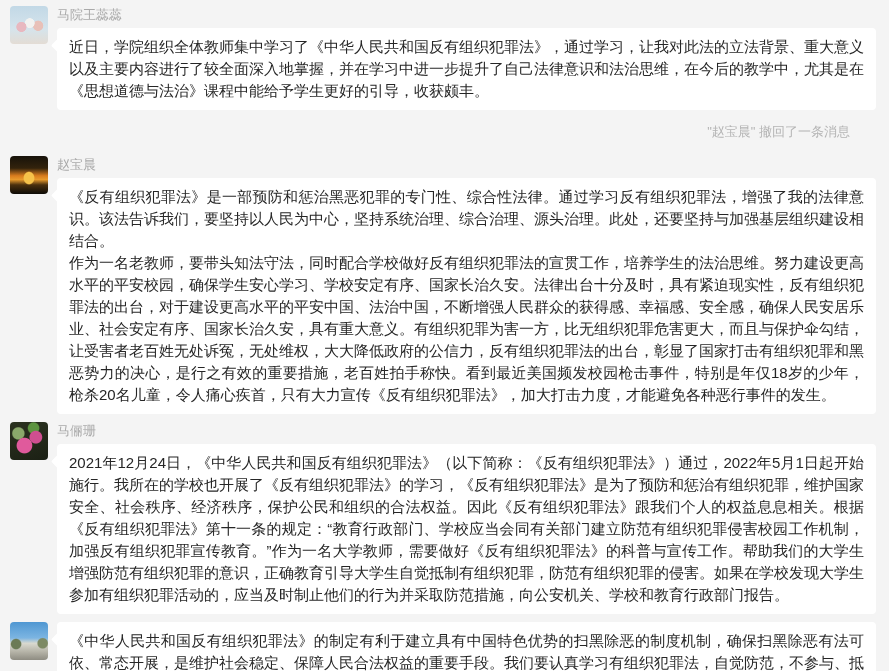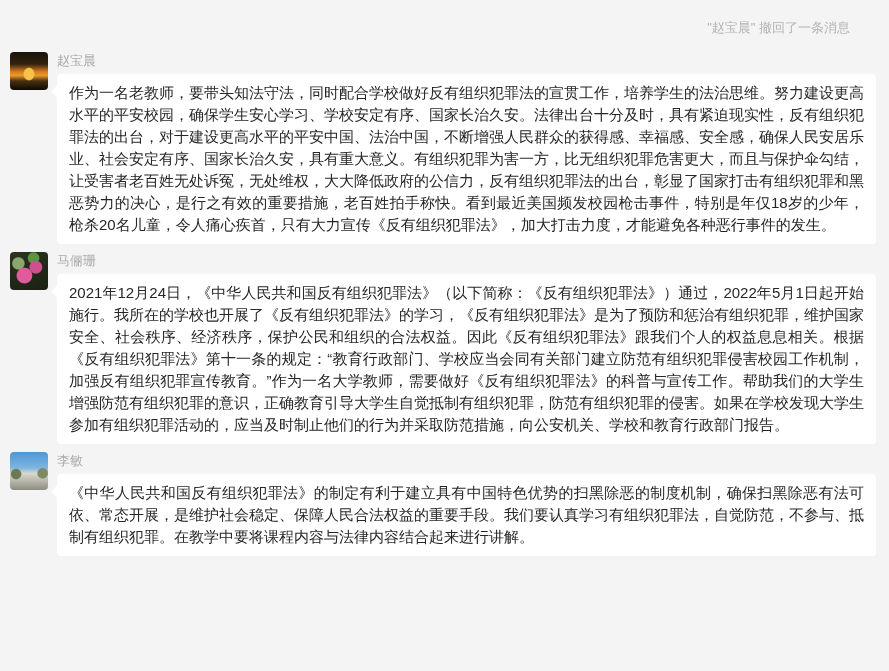--- a/index.html
+++ b/index.html
@@ -87,40 +87,47 @@
     font-size: 13px;
     line-height: 17px;
     color: #b4b4b4;
   }
 </style>
 </head>
 <body>
 
 <div class="chat-window">
 
+  <div class="msg-row">
+    <div class="avatar avatar-1"></div>
+    <div class="sender-name">马院王蕊蕊</div>
+    <div class="bubble">
+      <p>近日，学院组织全体教师集中学习了《中华人民共和国反有组织犯罪法》，通过学习，让我对此法的立法背景、重大意义以及主要内容进行了较全面深入地掌握，并在学习中进一步提升了自己法律意识和法治思维，在今后的教学中，尤其是在《思想道德与法治》课程中能给予学生更好的引导，收获颇丰。</p>
+    </div>
+  </div>
 
   <div class="system-notice">"赵宝晨" 撤回了一条消息</div>
 
   <div class="msg-row" style="margin-top:16px">
     <div class="avatar avatar-2"></div>
     <div class="sender-name">赵宝晨</div>
     <div class="bubble">
+      <p>《反有组织犯罪法》是一部预防和惩治黑恶犯罪的专门性、综合性法律。通过学习反有组织犯罪法，增强了我的法律意识。该法告诉我们，要坚持以人民为中心，坚持系统治理、综合治理、源头治理。此处，还要坚持与加强基层组织建设相结合。</p>
       <p>作为一名老教师，要带头知法守法，同时配合学校做好反有组织犯罪法的宣贯工作，培养学生的法治思维。努力建设更高水平的平安校园，确保学生安心学习、学校安定有序、国家长治久安。法律出台十分及时，具有紧迫现实性，反有组织犯罪法的出台，对于建设更高水平的平安中国、法治中国，不断增强人民群众的获得感、幸福感、安全感，确保人民安居乐业、社会安定有序、国家长治久安，具有重大意义。有组织犯罪为害一方，比无组织犯罪危害更大，而且与保护伞勾结，让受害者老百姓无处诉冤，无处维权，大大降低政府的公信力，反有组织犯罪法的出台，彰显了国家打击有组织犯罪和黑恶势力的决心，是行之有效的重要措施，老百姓拍手称快。看到最近美国频发校园枪击事件，特别是年仅18岁的少年，枪杀20名儿童，令人痛心疾首，只有大力宣传《反有组织犯罪法》，加大打击力度，才能避免各种恶行事件的发生。</p>
     </div>
   </div>
 
   <div class="msg-row">
     <div class="avatar avatar-3"></div>
     <div class="sender-name">马俪珊</div>
     <div class="bubble">
       <p>2021年12月24日，《中华人民共和国反有组织犯罪法》（以下简称：《反有组织犯罪法》）通过，2022年5月1日起开始施行。我所在的学校也开展了《反有组织犯罪法》的学习，《反有组织犯罪法》是为了预防和惩治有组织犯罪，维护国家安全、社会秩序、经济秩序，保护公民和组织的合法权益。因此《反有组织犯罪法》跟我们个人的权益息息相关。根据《反有组织犯罪法》第十一条的规定：“教育行政部门、学校应当会同有关部门建立防范有组织犯罪侵害校园工作机制，加强反有组织犯罪宣传教育。”作为一名大学教师，需要做好《反有组织犯罪法》的科普与宣传工作。帮助我们的大学生增强防范有组织犯罪的意识，正确教育引导大学生自觉抵制有组织犯罪，防范有组织犯罪的侵害。如果在学校发现大学生参加有组织犯罪活动的，应当及时制止他们的行为并采取防范措施，向公安机关、学校和教育行政部门报告。</p>
     </div>
   </div>
 
   <div class="msg-row">
     <div class="avatar avatar-4"></div>
-    <div class="sender-name">李敏</div>
     <div class="bubble">
       <p>《中华人民共和国反有组织犯罪法》的制定有利于建立具有中国特色优势的扫黑除恶的制度机制，确保扫黑除恶有法可依、常态开展，是维护社会稳定、保障人民合法权益的重要手段。我们要认真学习有组织犯罪法，自觉防范，不参与、抵制有组织犯罪。在教学中要将课程内容与法律内容结合起来进行讲解。</p>
     </div>
   </div>
 
 </div>
 
 </body></html>

